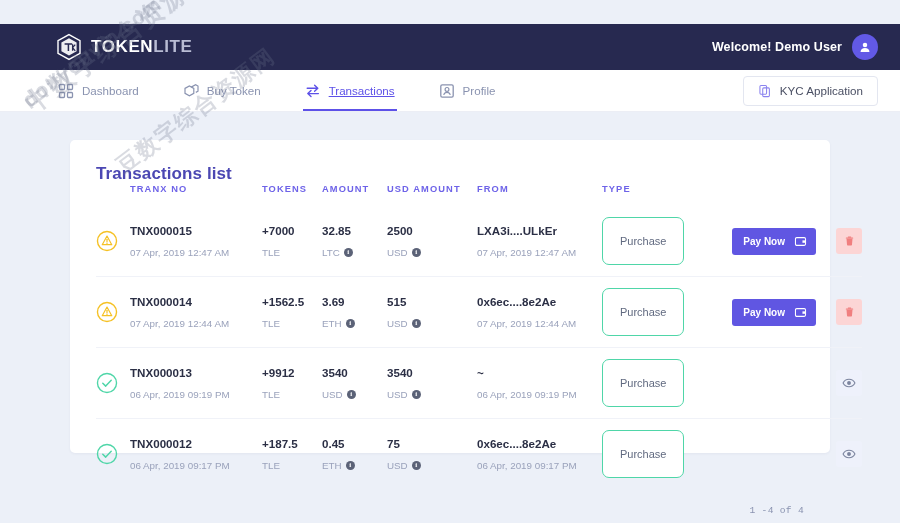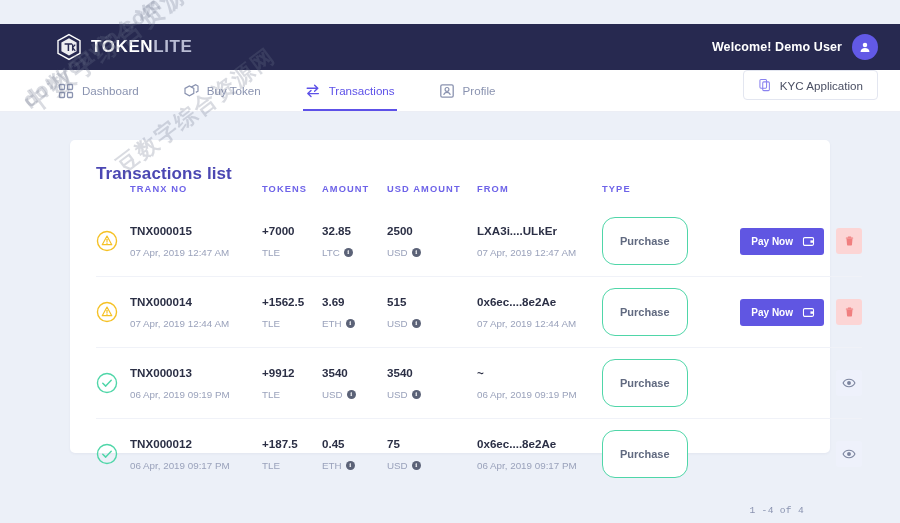--- a/index.html
+++ b/index.html
@@ -44,27 +44,27 @@
     justify-content: space-between;
     border-bottom: 1px solid #eceef5;
   }
   .nav-items { display: flex; align-items: stretch; gap: 40px; }
   .nav-item {
     display: flex; align-items: center; gap: 8px;
     color: #8a93b0; font-size: 11.6px;
     position: relative; cursor: pointer;
     padding: 0 2px;
   }
-  .nav-item.active { color: #5d51e8; }
+  .nav-item.active { color: #5d51e8; text-decoration: underline; }
   .nav-item.active::after {
     content: ""; position: absolute; left: 0; right: 0; bottom: 0;
     height: 2.5px; background: #5d51e8;
   }
   .nav-icon { width: 16px; height: 16px; display: block; }
-  .kyc-wrap { display: flex; align-items: flex-start; padding-left: 24px; }
+  .kyc-wrap { display: flex; align-items: center; padding-left: 24px; }
   .kyc-btn {
     display: flex; align-items: center; gap: 8px;
     border: 1px solid #e3e6f0; border-radius: 4px;
     background: #fff; color: #4a4f63; font-size: 11.6px;
     padding: 7px 14px; cursor: pointer;
     font-family: "Liberation Sans", sans-serif;
   }
 
   
   .stage { padding: 28px 70px 0 70px; }
@@ -117,30 +117,29 @@
     font-size: 7px; font-weight: bold;
     display: inline-flex; align-items: center; justify-content: center;
     line-height: 1; font-family: "Liberation Serif", serif;
   }
 
   .status-ico { width: 22px; height: 22px; display: block; }
 
   .type-badge {
     display: inline-block;
     border: 1px solid #4fd6a8;
-    border-radius: 13px;
+    border-radius: 7px;
     color: #616a80; font-size: 11px;
     padding: 17px 17px;
     background: #fff;
     cursor: pointer;
     font-family: "Liberation Sans", sans-serif;
-    font-weight: bold;
-  }
-
-  .actions { display: flex; align-items: center; gap: 12px; justify-content: flex-end; }
+  }
+
+  .actions { display: flex; align-items: center; gap: 20px; justify-content: flex-end; }
   .pay-btn {
     display: inline-flex; align-items: center; gap: 9px;
     background: #6056e2; border: none; border-radius: 3px;
     color: #fff; font-size: 10px; font-weight: bold;
     padding: 7px 9px 7px 11px; cursor: pointer;
     font-family: "Liberation Sans", sans-serif;
   }
   .del-btn {
     width: 26px; height: 26px; border-radius: 3px;
     background: #fcd5d5; border: none; cursor: pointer;

